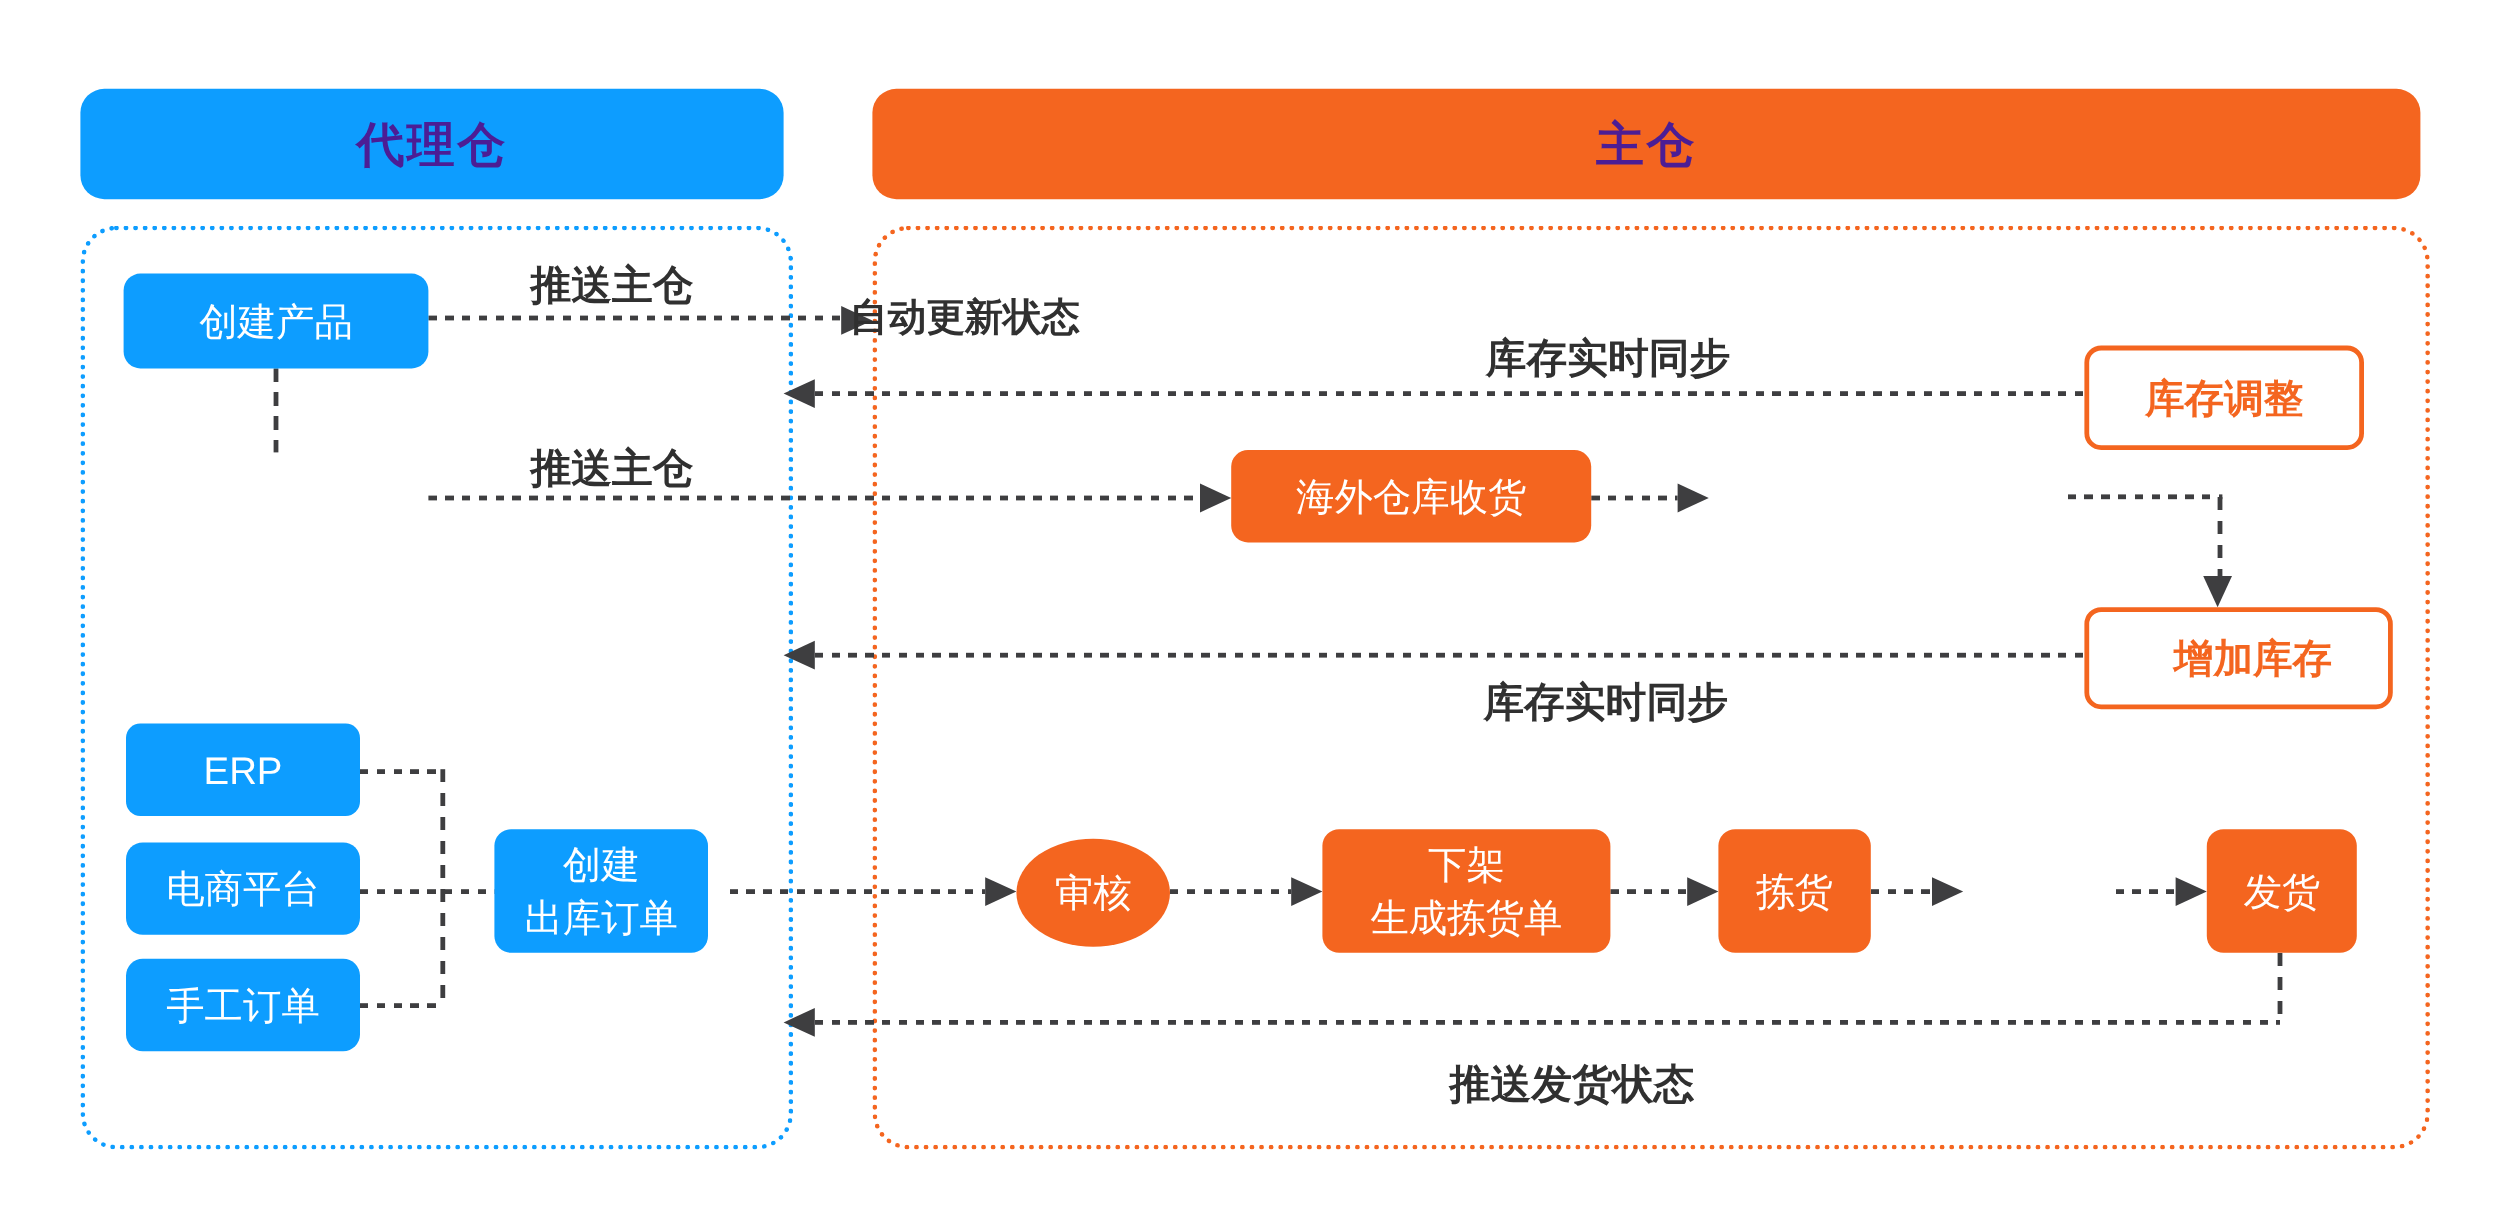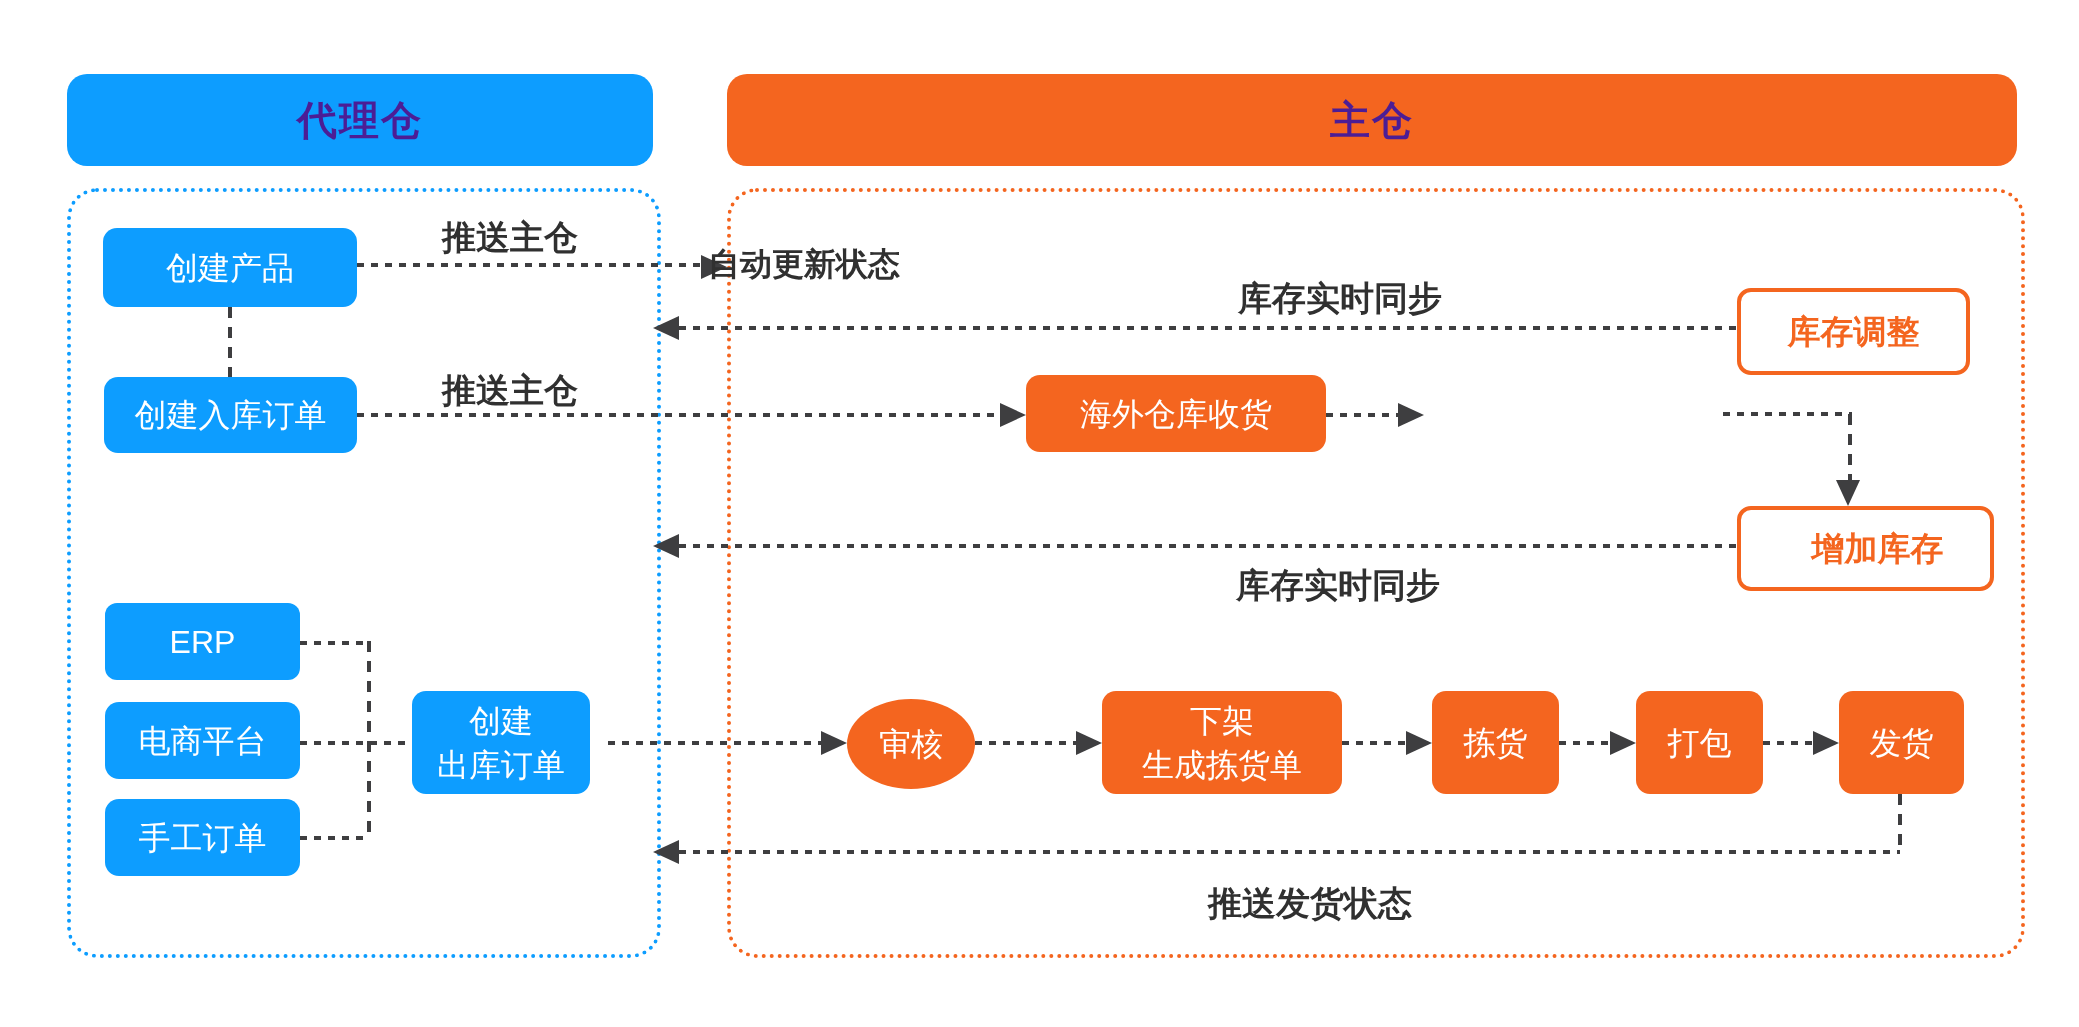--- a/index.html
+++ b/index.html
@@ -135,39 +135,37 @@
   <div class="arr d" id="a5"></div>
   <div class="arr l" id="a6"></div>
   <div class="arr r" id="a7"></div>
   <div class="arr r" id="a8"></div>
   <div class="arr r" id="a9"></div>
   <div class="arr r" id="a10"></div>
   <div class="arr r" id="a11"></div>
   <div class="arr l" id="a12"></div>
 
   <div class="node blue" id="n-create-product">创建产品</div>
-  <div class="node blue" id="n-create-inbound">创建入库订单</div>
   <div class="node blue" id="n-erp">ERP</div>
   <div class="node blue" id="n-ecommerce">电商平台</div>
   <div class="node blue" id="n-manual">手工订单</div>
   <div class="node blue" id="n-create-outbound">
     <span>创建</span>
     <span>出库订单</span>
   </div>
 
   <div class="node orange" id="n-receive">海外仓库收货</div>
   <div class="node outline" id="n-adjust">库存调整</div>
   <div class="node outline" id="n-addstock">增加库存</div>
   <div class="node orange" id="n-audit">审核</div>
   <div class="node orange" id="n-unshelve">
     <span>下架</span>
     <span>生成拣货单</span>
   </div>
   <div class="node orange" id="n-pick">拣货</div>
-  <div class="node orange" id="n-pack">打包</div>
   <div class="node orange" id="n-ship">发货</div>
 
   <div class="edge-label" id="lb-push1">推送主仓</div>
   <div class="edge-label" id="lb-auto">自动更新状态</div>
   <div class="edge-label" id="lb-sync1">库存实时同步</div>
   <div class="edge-label" id="lb-push2">推送主仓</div>
   <div class="edge-label" id="lb-sync2">库存实时同步</div>
   <div class="edge-label" id="lb-ship">推送发货状态</div>
 
 </div>

